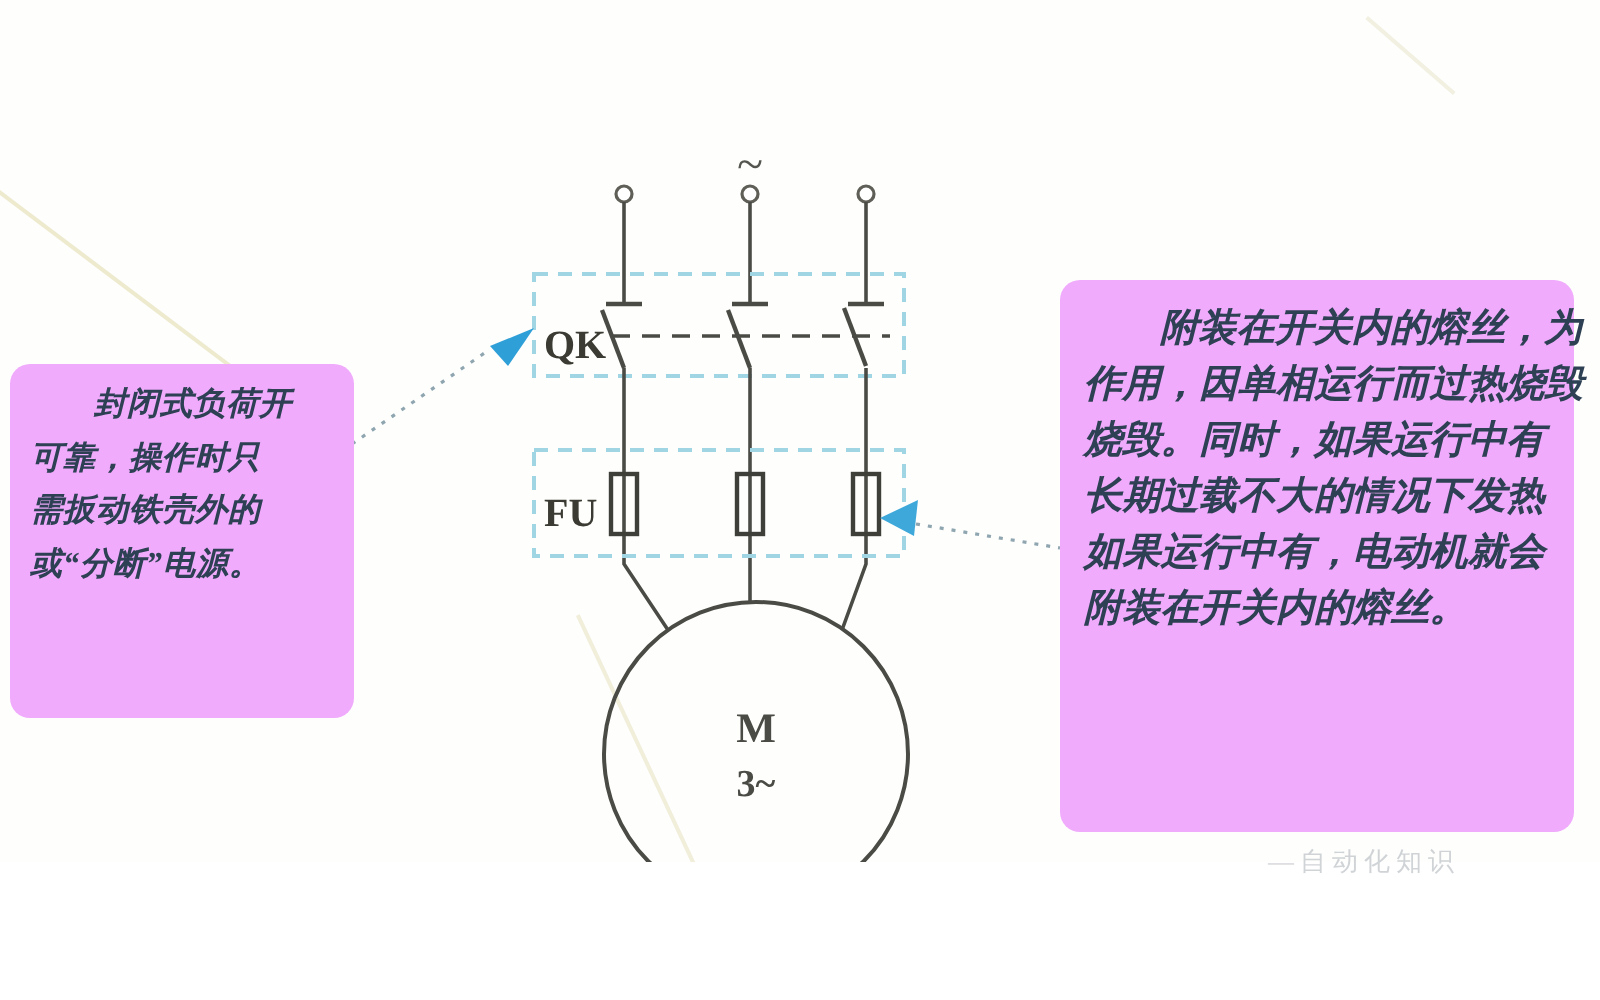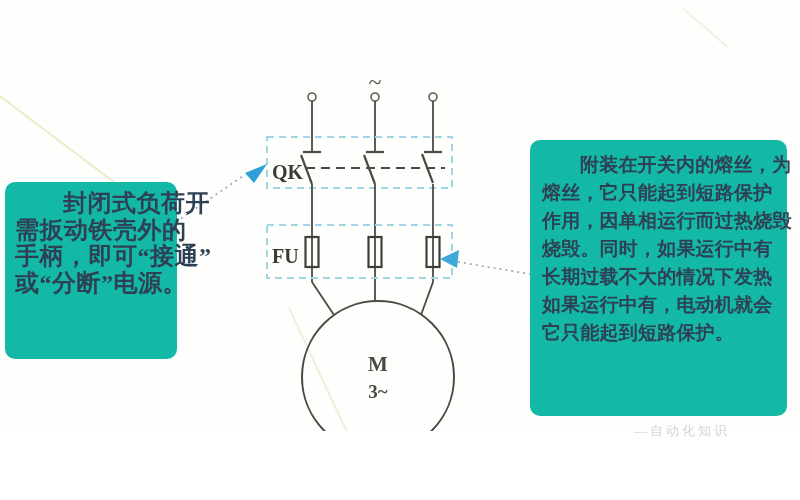--- a/index.html
+++ b/index.html
@@ -7,26 +7,26 @@
     position:relative;width:800px;height:500px;background:#fefefd;
     overflow:hidden;font-family:"Liberation Serif",serif;
   }
   
   .crease{position:absolute;background:rgba(228,222,182,0.65);height:2px;transform-origin:left top;}
   .crease.c1{left:0;top:95px;width:195px;transform:rotate(37deg);}
   .crease.c2{left:288px;top:308px;width:2px;height:140px;transform:rotate(-25deg);background:rgba(230,224,190,0.55);}
   .crease.c3{left:684px;top:8px;width:58px;transform:rotate(41deg);background:rgba(230,225,195,0.5);}
   
   .callout{
-    position:absolute;background:#14b8a6;border-radius:10px;
-    color:#2e4154;font-weight:bold;box-sizing:border-box;
+    position:absolute;background:#f0abfc;border-radius:10px;
+    color:#2e4154;font-weight:bold;box-sizing:border-box;font-style:italic;
   }
   .callout.left{
     left:5px;top:182px;width:172px;height:177px;
-    padding:8px 8px 16px 10px;font-size:24px;line-height:26.5px;letter-spacing:0.5px;
+    padding:8px 8px 16px 10px;font-size:16px;line-height:26.5px;letter-spacing:0.5px;
   }
   .callout.right{
     left:530px;top:140px;width:257px;height:276px;
     padding:11px 10px 8px 12px;font-size:19px;line-height:28px;letter-spacing:0.2px;
   }
   .cl{white-space:nowrap;}
   .cl.indent{padding-left:2em;}
   
   svg.circuit{position:absolute;left:0;top:0;}
   .wm{
@@ -100,30 +100,29 @@
     <g>
       <line x1="176" y1="222" x2="243" y2="176" stroke="#8fa6b0" stroke-width="1.6" stroke-dasharray="2,4"></line>
       <polygon points="267,164 245,173 254,183" fill="#2f9fd8"></polygon>
       <line x1="458" y1="262" x2="530" y2="274" stroke="#8fa6b0" stroke-width="1.6" stroke-dasharray="2,4"></line>
       <polygon points="440,259 459,250 457,268" fill="#3fa8da"></polygon>
     </g>
   </svg>
 
   <div class="callout left">
     <div class="cl indent">封闭式负荷开</div>
+    <div class="cl">可靠，操作时只</div>
     <div class="cl">需扳动铁壳外的</div>
-    <div class="cl">手柄，即可“接通”</div>
     <div class="cl">或“分断”电源。</div>
   </div>
 
   <div class="callout right">
     <div class="cl indent">附装在开关内的熔丝，为</div>
-    <div class="cl">熔丝，它只能起到短路保护</div>
     <div class="cl">作用，因单相运行而过热烧毁</div>
     <div class="cl">烧毁。同时，如果运行中有</div>
     <div class="cl">长期过载不大的情况下发热</div>
     <div class="cl">如果运行中有，电动机就会</div>
-    <div class="cl">它只能起到短路保护。</div>
+    <div class="cl">附装在开关内的熔丝。</div>
   </div>
 
   <div class="wm">—自动化知识</div>
 
 </div>
 
 </body></html>

